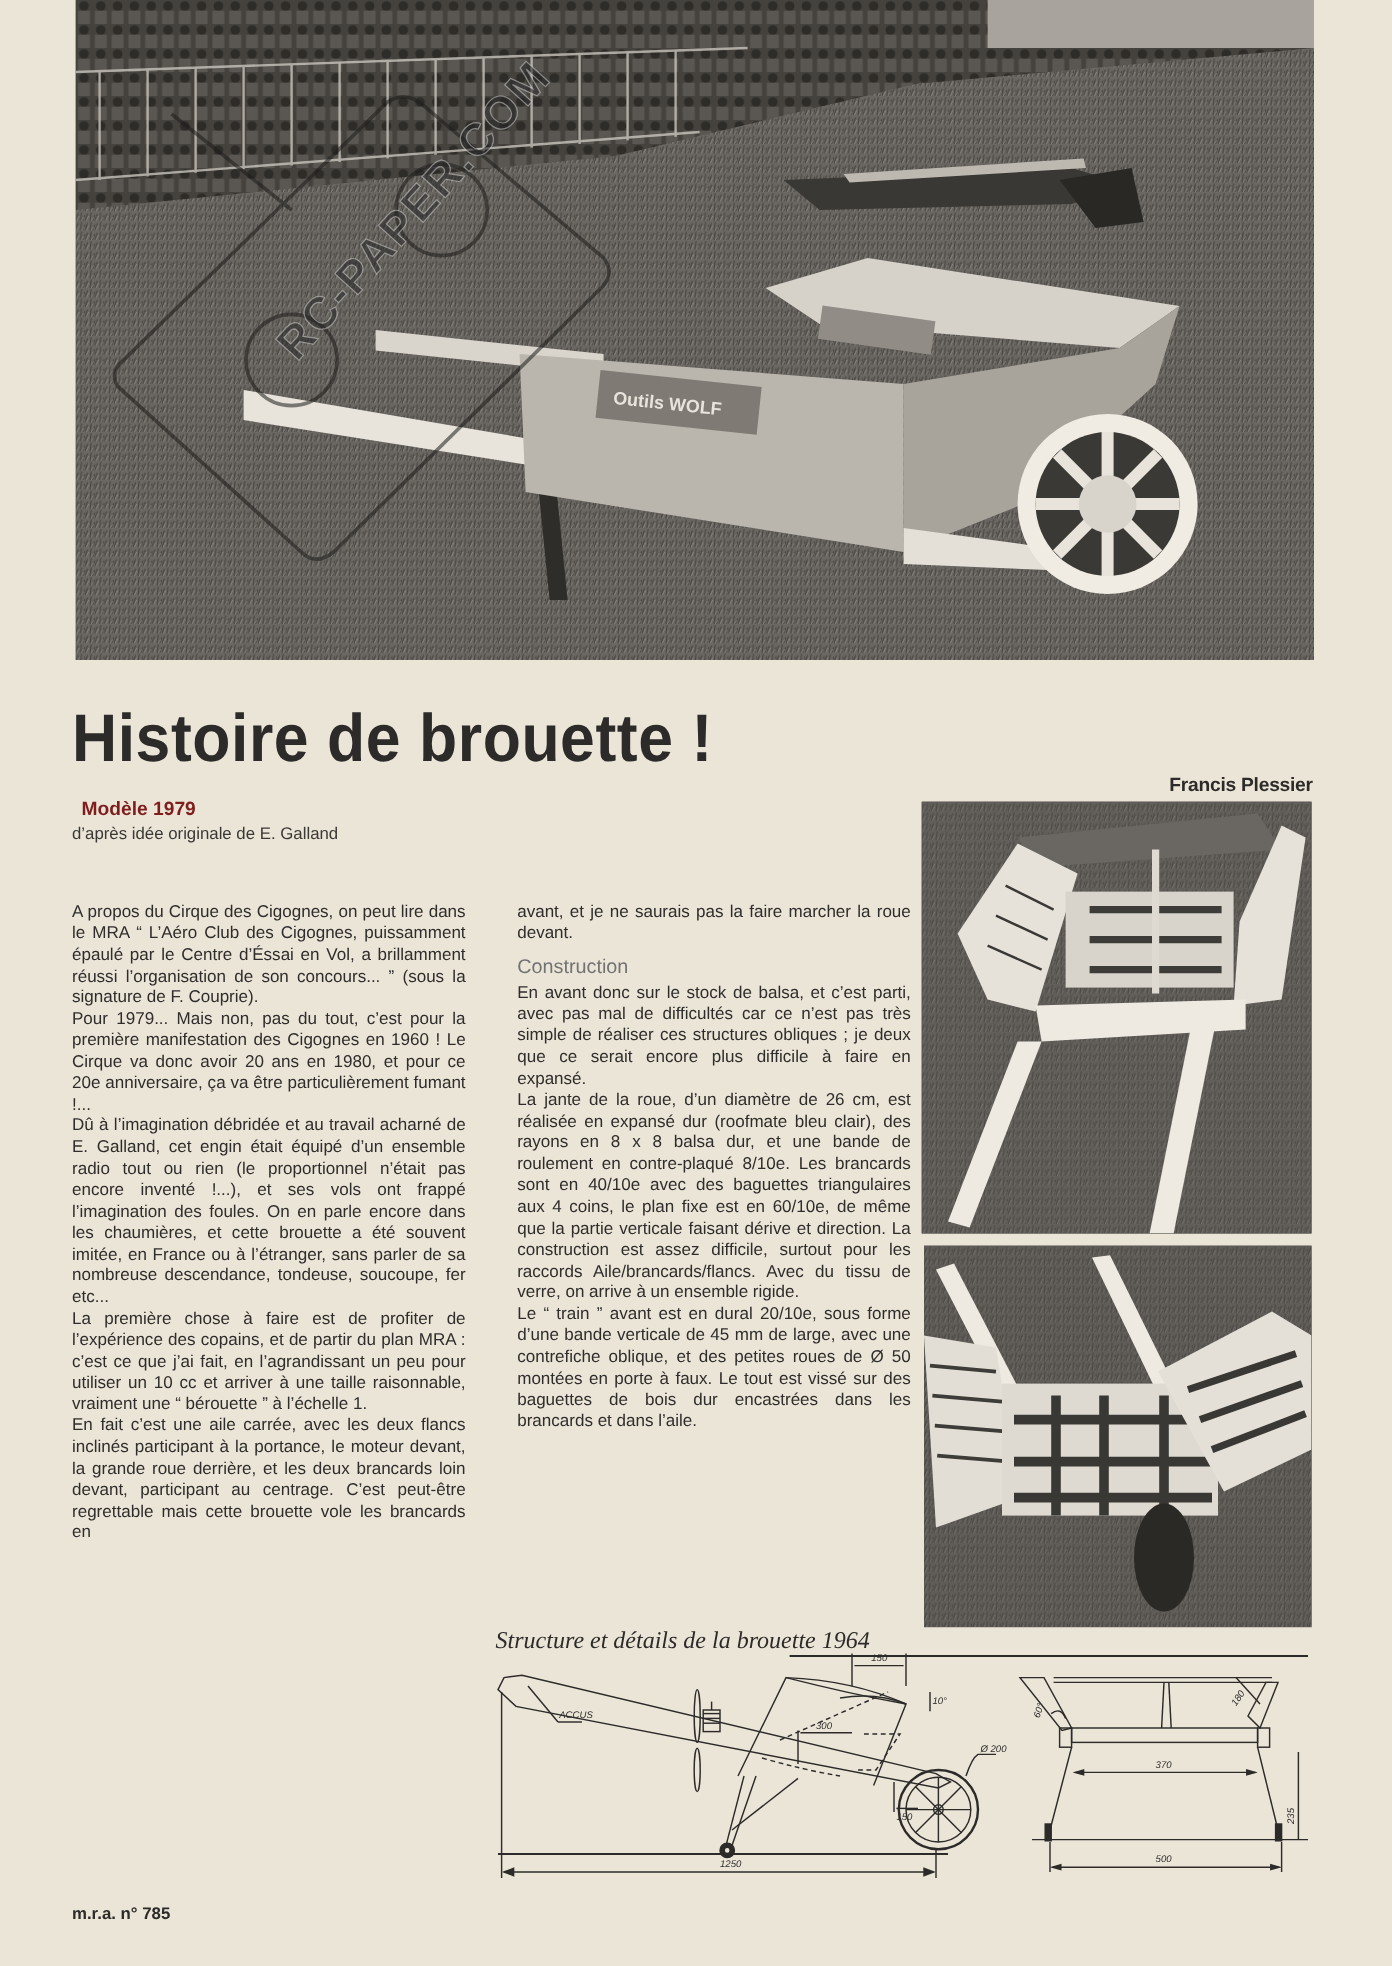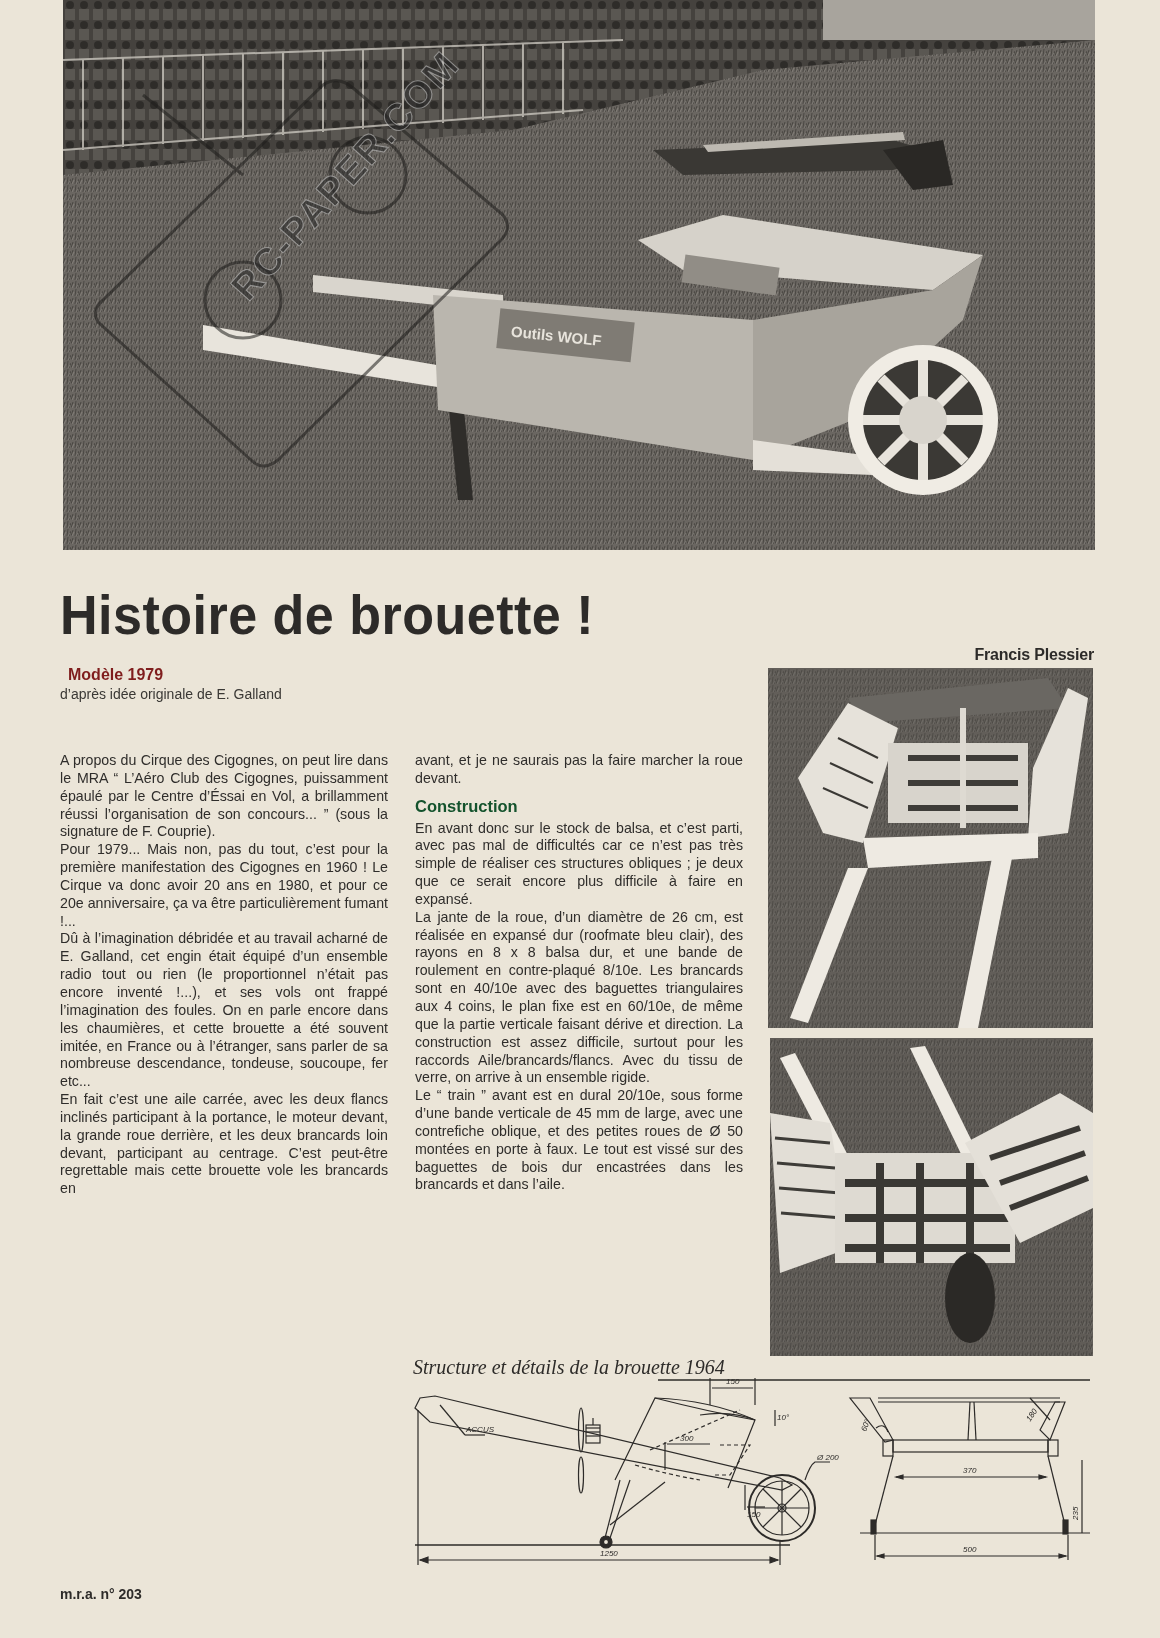--- a/index.html
+++ b/index.html
@@ -33,22 +33,22 @@
     position: absolute; left: 60px; top: 686px; font-size: 14px; color: #3a3835;
   }
 
   
   .col {
     position: absolute; font-size: 14.2px; line-height: 17.85px; color: #2f2d2b;
     text-align: justify; hyphens: manual;
   }
   .col p { margin: 0; }
   .col-1 { left: 60px; top: 752px; width: 328px; }
-  .col-2 { left: 415px; top: 752px; width: 328px; }
-  .col h2 { font-size: 16.5px; font-weight: 700; margin: 10px 0 4px 0; color: #14532d; }
+  .col-2 { left: 431px; top: 752px; width: 328px; }
+  .col h2 { font-size: 16.5px; font-weight: 400; margin: 10px 0 4px 0; color: #737373; }
 
   
   .photo {
     position: absolute; background: #4f4d49; overflow: hidden;
   }
   .photo svg { width: 100%; height: 100%; display: block; }
   .photo-1 { left: 768px; top: 668px; width: 325px; height: 360px; }
   .photo-2 { left: 770px; top: 1038px; width: 323px; height: 318px; }
 
   
@@ -169,20 +169,21 @@
 
   <h1 class="title">Histoire de brouette !</h1>
   <div class="author">Francis Plessier</div>
   <div class="subtitle-model">Modèle 1979</div>
   <div class="subtitle-origin">d’après idée originale de E. Galland</div>
 
   <div class="col col-1">
     <p>A propos du Cirque des Cigognes, on peut lire dans le MRA “ L’Aéro Club des Cigognes, puissamment épaulé par le Centre d’Éssai en Vol, a brillamment réussi l’organisation de son concours... ” (sous la signature de F. Couprie).</p>
     <p>Pour 1979... Mais non, pas du tout, c’est pour la première manifestation des Cigognes en 1960 ! Le Cirque va donc avoir 20 ans en 1980, et pour ce 20e anniversaire, ça va être particulièrement fumant !...</p>
     <p>Dû à l’imagination débridée et au travail acharné de E. Galland, cet engin était équipé d’un ensemble radio tout ou rien (le proportionnel n’était pas encore inventé !...), et ses vols ont frappé l’imagination des foules. On en parle encore dans les chaumières, et cette brouette a été souvent imitée, en France ou à l’étranger, sans parler de sa nombreuse descendance, tondeuse, soucoupe, fer etc...</p>
+    <p>La première chose à faire est de profiter de l’expérience des copains, et de partir du plan MRA : c’est ce que j’ai fait, en l’agrandissant un peu pour utiliser un 10 cc et arriver à une taille raisonnable, vraiment une “ bérouette ” à l’échelle 1.</p>
     <p>En fait c’est une aile carrée, avec les deux flancs inclinés participant à la portance, le moteur devant, la grande roue derrière, et les deux brancards loin devant, participant au centrage. C’est peut-être regrettable mais cette brouette vole les brancards en</p>
   </div>
 
   <div class="col col-2">
     <p>avant, et je ne saurais pas la faire marcher la roue devant.</p>
     <h2>Construction</h2>
     <p>En avant donc sur le stock de balsa, et c’est parti, avec pas mal de difficultés car ce n’est pas très simple de réaliser ces structures obliques ; je deux que ce serait encore plus difficile à faire en expansé.</p>
     <p>La jante de la roue, d’un diamètre de 26 cm, est réalisée en expansé dur (roofmate bleu clair), des rayons en 8 x 8 balsa dur, et une bande de roulement en contre-plaqué 8/10e. Les brancards sont en 40/10e avec des baguettes triangulaires aux 4 coins, le plan fixe est en 60/10e, de même que la partie verticale faisant dérive et direction. La construction est assez difficile, surtout pour les raccords Aile/brancards/flancs. Avec du tissu de verre, on arrive à un ensemble rigide.</p>
     <p>Le “ train ” avant est en dural 20/10e, sous forme d’une bande verticale de 45 mm de large, avec une contrefiche oblique, et des petites roues de Ø 50 montées en porte à faux. Le tout est vissé sur des baguettes de bois dur encastrées dans les brancards et dans l’aile.</p>
   </div>
@@ -346,14 +347,14 @@
       <text class="dim" x="337" y="147">150</text>
       <text class="dim" x="407" y="90">Ø 200</text>
       <text class="dim" x="456" y="62" transform="rotate(-70 456 62)">60°</text>
       <text class="dim" x="620" y="52" transform="rotate(-55 620 52)">180</text>
       <text class="dim" x="553" y="103">370</text>
       <text class="dim" x="553" y="182">500</text>
       <text class="dim" x="668" y="150" transform="rotate(-90 668 150)">235</text>
     </svg>
   </div>
 
-  <div class="footer">m.r.a. n° 203</div>
+  <div class="footer">m.r.a. n° 785</div>
 </div>
 
 </body></html>

